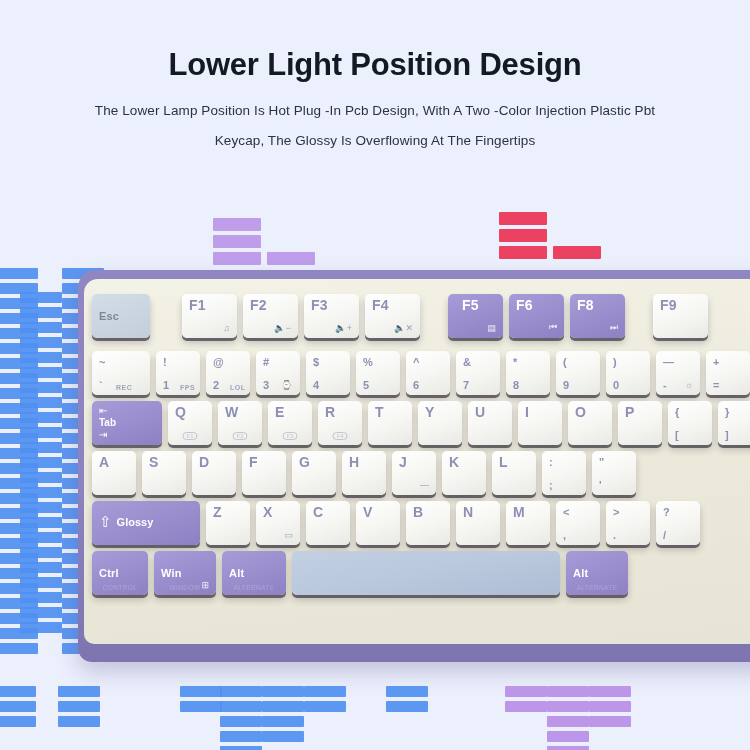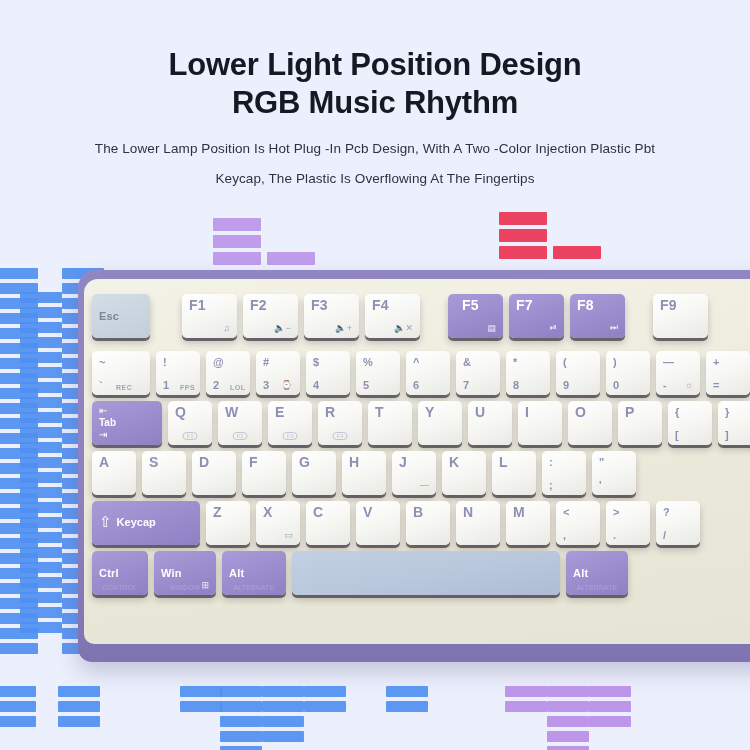--- a/index.html
+++ b/index.html
@@ -98,23 +98,22 @@
   
   .glow{position:absolute;border-radius:7px;filter:blur(5px);z-index:-1;}
 </style>
 </head>
 <body>
 
 <div class="stage">
 
   <div class="headline">
     <div class="h-line">Lower Light Position Design</div>
-    <div class="h-line">RGB Music Rhythm</div>
     <div class="sub">The Lower Lamp Position Is Hot Plug -In Pcb Design, With A Two -Color Injection Plastic Pbt</div>
-    <div class="sub" style="margin-top:0">Keycap, The Plastic Is Overflowing At The Fingertips</div>
+    <div class="sub" style="margin-top:0">Keycap, The Glossy Is Overflowing At The Fingertips</div>
   </div>
 
   <div id="eq-host">
       <div class="eq" style="left: 213px; top: 218px; align-items: flex-end;">
         <div class="eq-col" style="margin-right: 6px;">
           <div class="seg" style="width: 48px; height: 13px; margin-bottom: 4px; background: rgb(185, 142, 232); opacity: 0.85;"></div>
           <div class="seg" style="width: 48px; height: 13px; margin-bottom: 4px; background: rgb(185, 142, 232); opacity: 0.85;"></div>
           <div class="seg" style="width: 48px; height: 13px; margin-bottom: 4px; background: rgb(185, 142, 232); opacity: 0.85;"></div>
         </div>
         <div class="eq-col" style="margin-right: 6px;">
@@ -295,23 +294,23 @@
             <div class="lbl big">F4</div>
             <div class="sec">🔈✕</div>
           </div>
           <div style="width: 22px; flex: 0 0 auto;"></div>
           <div class="key purple" style="width: 55px; padding-left: 14px;">
             <div class="glow" style="inset: -3px -3px -5px; background: rgb(247, 125, 59); opacity: 0.85;"></div>
             <div class="lbl big">F5</div>
             <div class="sec">▤</div>
           </div>
           <div class="key purple" style="width: 55px;">
-            <div class="glow" style="inset: -3px -3px -5px; background: rgb(248, 68, 83); opacity: 0.85;"></div>
-            <div class="lbl big">F7</div>
-            <div class="sec">⏯</div>
+            <div class="glow" style="inset: -3px -3px -5px; background: rgb(248, 95, 71); opacity: 0.85;"></div>
+            <div class="lbl big">F6</div>
+            <div class="sec">⏮</div>
           </div>
           <div class="key purple" style="width: 55px;">
             <div class="glow" style="inset: -3px -3px -5px; background: rgb(241, 51, 112); opacity: 0.85;"></div>
             <div class="lbl big">F8</div>
             <div class="sec">⏭</div>
           </div>
           <div style="width: 22px; flex: 0 0 auto;"></div>
           <div class="key white" style="width: 55px;">
             <div class="glow" style="inset: -3px -3px -5px; background: rgb(216, 51, 187); opacity: 0.62;"></div>
             <div class="lbl big">F9</div>
@@ -500,21 +499,21 @@
             <div class="glow" style="inset: -3px -3px -5px; background: rgb(226, 51, 156); opacity: 0.62;"></div>
             <div class="lbl">"</div>
             <div class="sec2">'</div>
           </div>
         </div>
         <div class="row" style="top: 207px;">
           <div class="key purple" style="width: 108px;">
             <div class="glow" style="inset: -3px -3px -5px; background: rgb(53, 224, 106); opacity: 0.85;"></div>
             <div style="display: flex; align-items: center; gap: 5px; margin-top: 9px;">
               <span style="font-size:15px;line-height:14px">⇧</span>
-              <span style="font-size:11px;font-weight:bold">Keycap</span>
+              <span style="font-size:11px;font-weight:bold">Glossy</span>
             </div>
           </div>
           <div class="key white" style="width: 44px;">
             <div class="glow" style="inset: -3px -3px -5px; background: rgb(146, 232, 69); opacity: 0.62;"></div>
             <div class="lbl big">Z</div>
           </div>
           <div class="key white" style="width: 44px;">
             <div class="glow" style="inset: -3px -3px -5px; background: rgb(186, 236, 53); opacity: 0.62;"></div>
             <div class="lbl big">X</div>
             <div class="sec" style="font-size: 9px;">▭</div>

